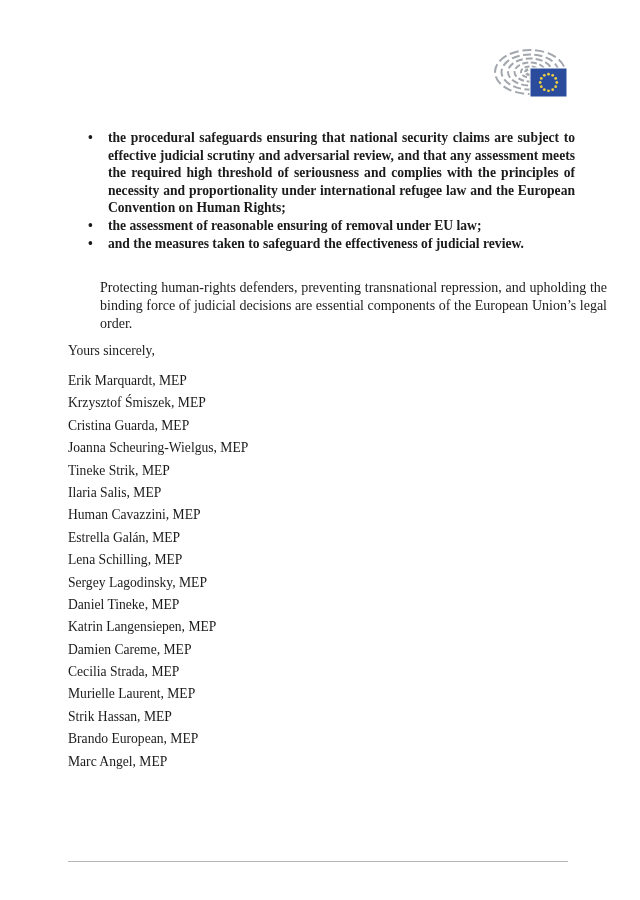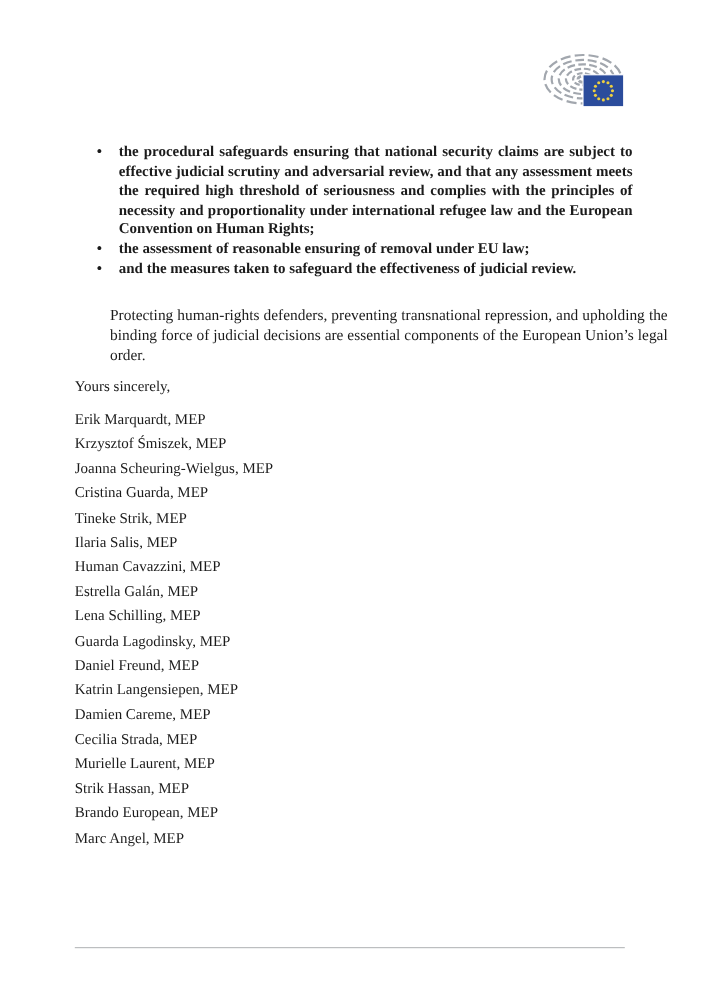--- a/index.html
+++ b/index.html
@@ -133,29 +133,29 @@
     </li>
   </ul>
 
   <p class="paragraph">Protecting human-rights defenders, preventing transnational repression, and upholding the binding force of judicial decisions are essential components of the European Union’s legal order.</p>
 
   <p class="closing">Yours sincerely,</p>
 
   <div class="signatories">
     <p class="signatory">Erik Marquardt, MEP</p>
     <p class="signatory">Krzysztof Śmiszek, MEP</p>
+    <p class="signatory">Cristina Guarda, MEP</p>
     <p class="signatory">Joanna Scheuring-Wielgus, MEP</p>
-    <p class="signatory">Cristina Guarda, MEP</p>
     <p class="signatory">Tineke Strik, MEP</p>
     <p class="signatory">Ilaria Salis, MEP</p>
     <p class="signatory">Human Cavazzini, MEP</p>
     <p class="signatory">Estrella Galán, MEP</p>
     <p class="signatory">Lena Schilling, MEP</p>
-    <p class="signatory">Guarda Lagodinsky, MEP</p>
-    <p class="signatory">Daniel Freund, MEP</p>
+    <p class="signatory">Sergey Lagodinsky, MEP</p>
+    <p class="signatory">Daniel Tineke, MEP</p>
     <p class="signatory">Katrin Langensiepen, MEP</p>
     <p class="signatory">Damien Careme, MEP</p>
     <p class="signatory">Cecilia Strada, MEP</p>
     <p class="signatory">Murielle Laurent, MEP</p>
     <p class="signatory">Strik Hassan, MEP</p>
     <p class="signatory">Brando European, MEP</p>
     <p class="signatory">Marc Angel, MEP</p>
   </div>
 
   <div class="footer-rule"></div>

